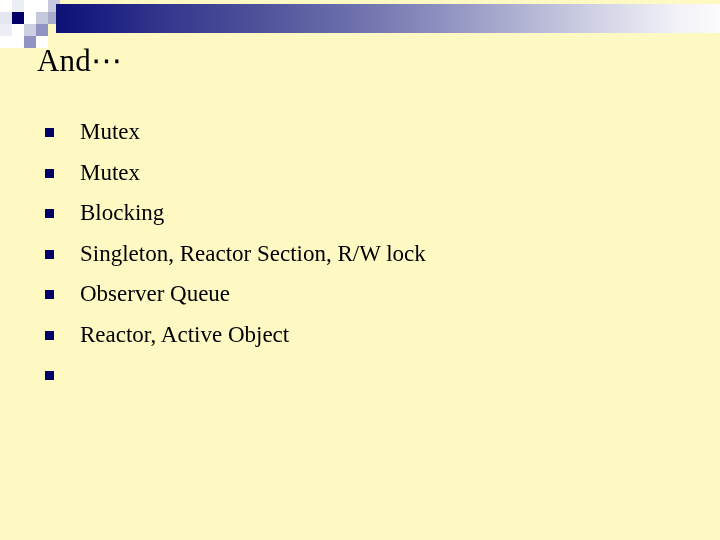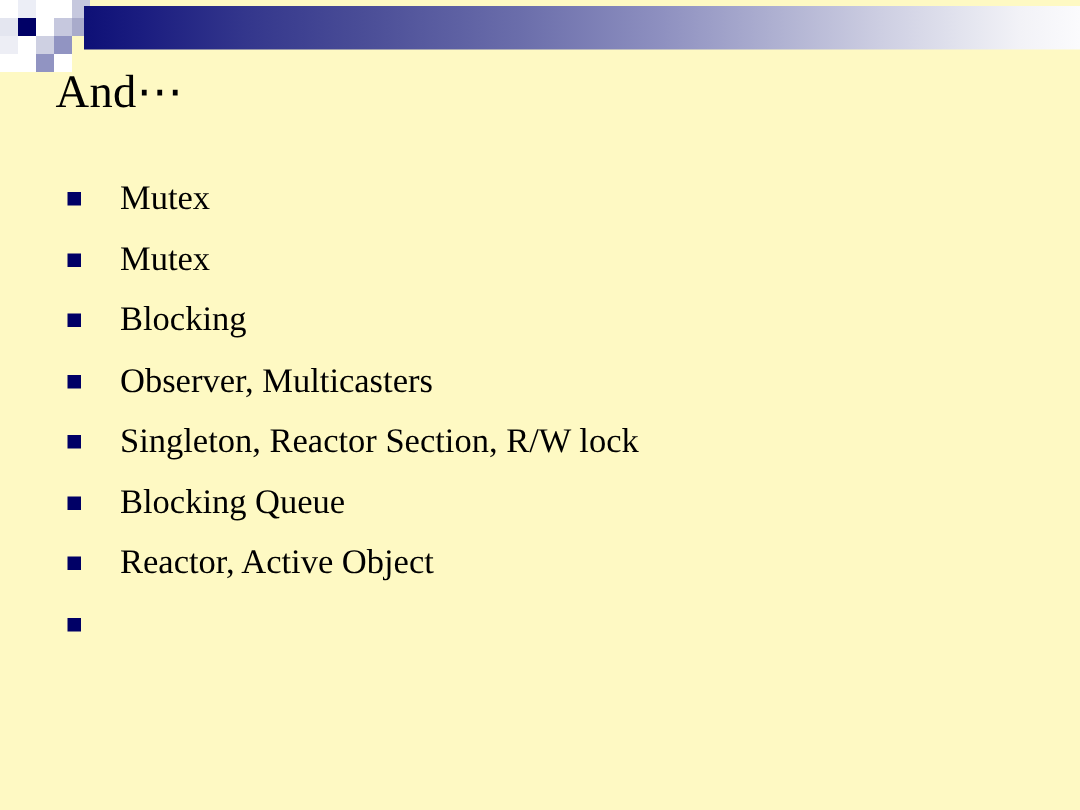--- a/index.html
+++ b/index.html
@@ -143,29 +143,25 @@
     <li>
       <span class="bullet-marker"></span>
       <span class="bullet-text">Mutex</span>
     </li>
     <li>
       <span class="bullet-marker"></span>
       <span class="bullet-text">Blocking</span>
     </li>
     <li>
       <span class="bullet-marker"></span>
-      <span class="bullet-text">Observer, Multicasters</span>
-    </li>
-    <li>
-      <span class="bullet-marker"></span>
       <span class="bullet-text">Singleton, Reactor Section, R/W lock</span>
     </li>
     <li>
       <span class="bullet-marker"></span>
-      <span class="bullet-text">Blocking Queue</span>
+      <span class="bullet-text">Observer Queue</span>
     </li>
     <li>
       <span class="bullet-marker"></span>
       <span class="bullet-text">Reactor, Active Object</span>
     </li>
     <li>
       <span class="bullet-marker"></span>
     </li>
   </ul>
 

